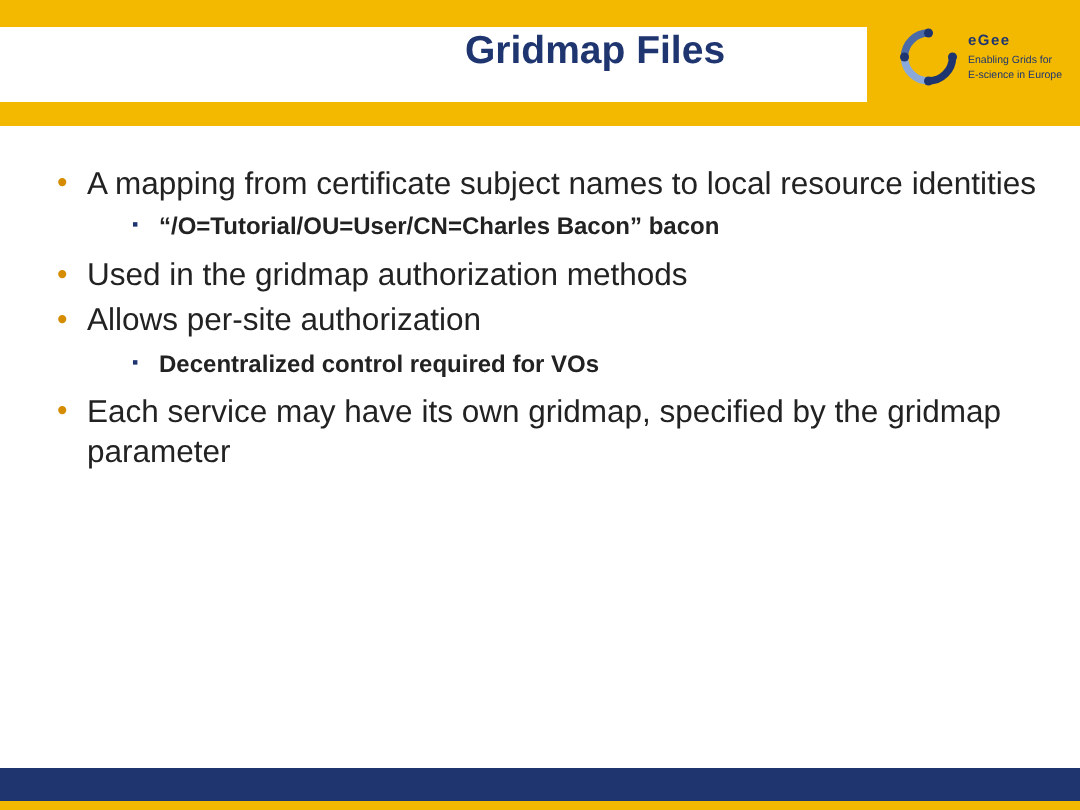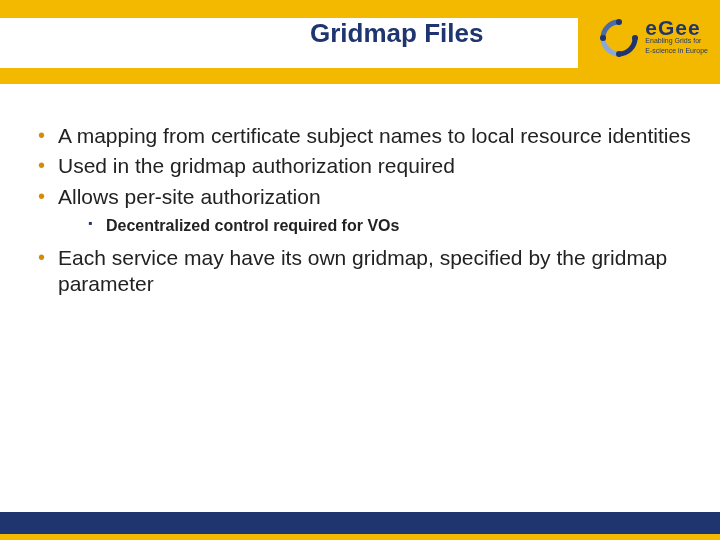--- a/index.html
+++ b/index.html
@@ -5,23 +5,23 @@
   * { margin: 0; padding: 0; box-sizing: border-box; }
   html, body { width: 720px; height: 540px; font-family: Arial, Helvetica, sans-serif; background: #fff; }
   .slide { width: 720px; height: 540px; position: relative; background: #fff; overflow: hidden; }
   .top-yellow { position: absolute; top: 0; left: 0; width: 720px; height: 84px; background: #f3b900; }
   .title-band { position: absolute; top: 18px; left: 0; width: 578px; height: 50px; background: #fff; display: flex; padding-left: 310px; }
   .title-band h1 { font-size: 26px; font-weight: bold; color: #1e3570; }
   .logo { position: absolute; top: 18px; right: 12px; display: flex; align-items: center; }
   .logo-mark { width: 40px; height: 40px; position: relative; }
   .logo-mark svg { width: 40px; height: 40px; }
   .logo-text { margin-left: 6px; }
-  .logo-text .big { font-size: 21px; font-weight: bold; color: #1e3570; letter-spacing: 1px; line-height: 14px; }
+  .logo-text .big { font-size: 10px; font-weight: bold; color: #1e3570; letter-spacing: 1px; line-height: 14px; }
   .logo-text .small { font-size: 7px; color: #1e3570; line-height: 8px; margin-top: 2px; }
-  .content { position: absolute; top: 110px; left: 30px; right: 17px; margin-top: 13px; }
+  .content { position: absolute; top: 110px; left: 30px; right: 17px; }
   ul.top { list-style: none; }
   ul.top > li { position: relative; padding-left: 28px; font-size: 21px; color: #222; line-height: 1.25; margin-bottom: 4px; }
   ul.top > li::before { content: "•"; position: absolute; left: 8px; top: 0; color: #d68c00; font-size: 20px; }
   ul.sub { list-style: none; margin-top: 6px; margin-bottom: 8px; }
   ul.sub > li { position: relative; padding-left: 48px; font-size: 16px; font-weight: bold; color: #222; line-height: 1.3; }
   ul.sub > li::before { content: "▪"; position: absolute; left: 30px; top: 0; color: #1e3570; font-size: 12px; }
   .footer { position: absolute; left: 0; bottom: 0; width: 720px; }
   .footer-blue { height: 22px; background: #1e3570; }
   .footer-yellow { height: 6px; background: #f3b900; }
 </style>
@@ -53,22 +53,25 @@
       <div class="big">eGee</div>
       <div class="small">Enabling Grids for</div>
       <div class="small">E-science in Europe</div>
     </div>
   </div>
 
   <div class="content">
     <ul class="top">
       <li>
         <span>A mapping from certificate subject names to local resource identities</span>
+        <ul class="sub">
+          <li>“/O=Tutorial/OU=User/CN=Charles Bacon” bacon</li>
+        </ul>
       </li>
-      <li>Used in the gridmap authorization required</li>
+      <li>Used in the gridmap authorization methods</li>
       <li>
         <span>Allows per-site authorization</span>
         <ul class="sub">
           <li>Decentralized control required for VOs</li>
         </ul>
       </li>
       <li>Each service may have its own gridmap, specified by the gridmap parameter</li>
     </ul>
   </div>
 

